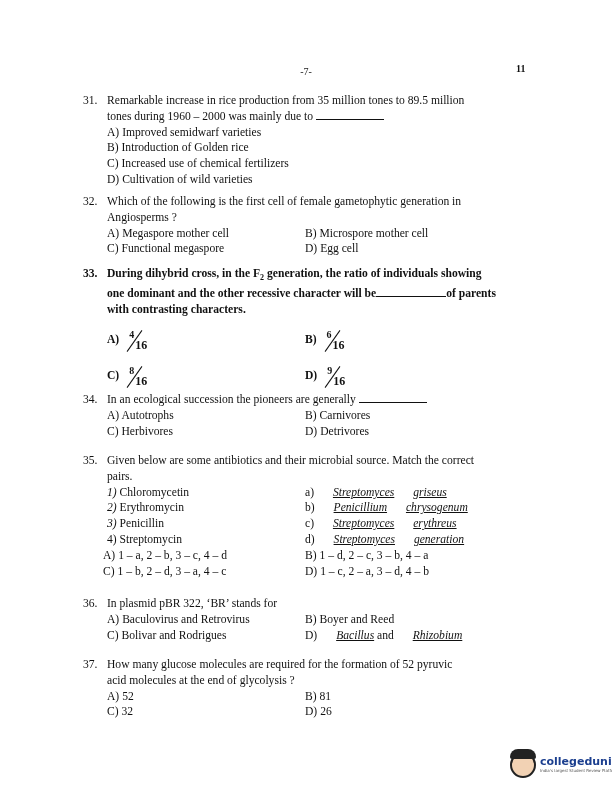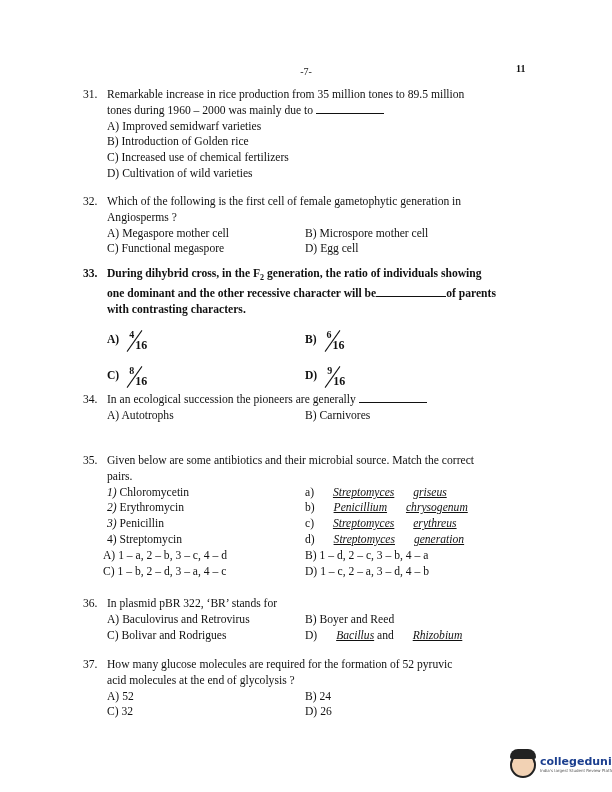--- a/index.html
+++ b/index.html
@@ -30,21 +30,21 @@
   .logo .text { margin-left: 4px; }
   .logo .brand { font-family: "DejaVu Sans", sans-serif; font-size: 11px; color: #1c3f8f; font-weight: bold; line-height: 12px; }
   .logo .tag { font-family: "DejaVu Sans", sans-serif; font-size: 4px; color: #555; line-height: 6px; }
 </style>
 </head>
 <body>
 
 <div class="page-num">-7-</div>
 <div class="sheet-no">11</div>
 
-<div class="q" style="top:87px;">
+<div class="q" style="top:93px;">
   <span class="num">31.</span>
   <div class="stem">
     <div>Remarkable increase in rice production from 35 million tones to 89.5 million</div>
     <div><span>tones during 1960 – 2000 was mainly due to</span> <span class="blank"></span></div>
   </div>
   <div class="opts">
     <div><span>A)</span> <span>Improved semidwarf varieties</span></div>
     <div><span>B)</span> <span>Introduction of Golden rice</span></div>
     <div><span>C)</span> <span>Increased use of chemical fertilizers</span></div>
     <div><span>D)</span> <span>Cultivation of wild varieties</span></div>
@@ -119,20 +119,24 @@
 <div class="q" style="top:392px;">
   <span class="num">34.</span>
   <div class="stem">
     <div><span>In an ecological succession the pioneers are generally</span> <span class="blank"></span></div>
   </div>
   <div class="opts">
     <div class="row">
       <div class="col"><span>A)</span> <span>Autotrophs</span></div>
       <div class="col"><span>B)</span> <span>Carnivores</span></div>
     </div>
+    <div class="row">
+      <div class="col"><span>C)</span> <span>Herbivores</span></div>
+      <div class="col"><span>D)</span> <span>Detrivores</span></div>
+    </div>
   </div>
 </div>
 
 <div class="q" style="top:453px;">
   <span class="num">35.</span>
   <div class="stem">
     <div>Given below are some antibiotics and their microbial source. Match the correct</div>
     <div>pairs.</div>
   </div>
   <div class="opts">
@@ -184,21 +188,21 @@
 
 <div class="q" style="top:657px;">
   <span class="num">37.</span>
   <div class="stem">
     <div>How many glucose molecules are required for the formation of 52 pyruvic</div>
     <div>acid molecules at the end of glycolysis ?</div>
   </div>
   <div class="opts">
     <div class="row">
       <div class="col"><span>A)</span> <span>52</span></div>
-      <div class="col"><span>B)</span> <span>24</span></div>
+      <div class="col"><span>B)</span> <span>81</span></div>
     </div>
     <div class="row">
       <div class="col"><span>C)</span> <span>32</span></div>
       <div class="col"><span>D)</span> <span>26</span></div>
     </div>
   </div>
 </div>
 
 <div class="logo">
   <div class="face"></div>

